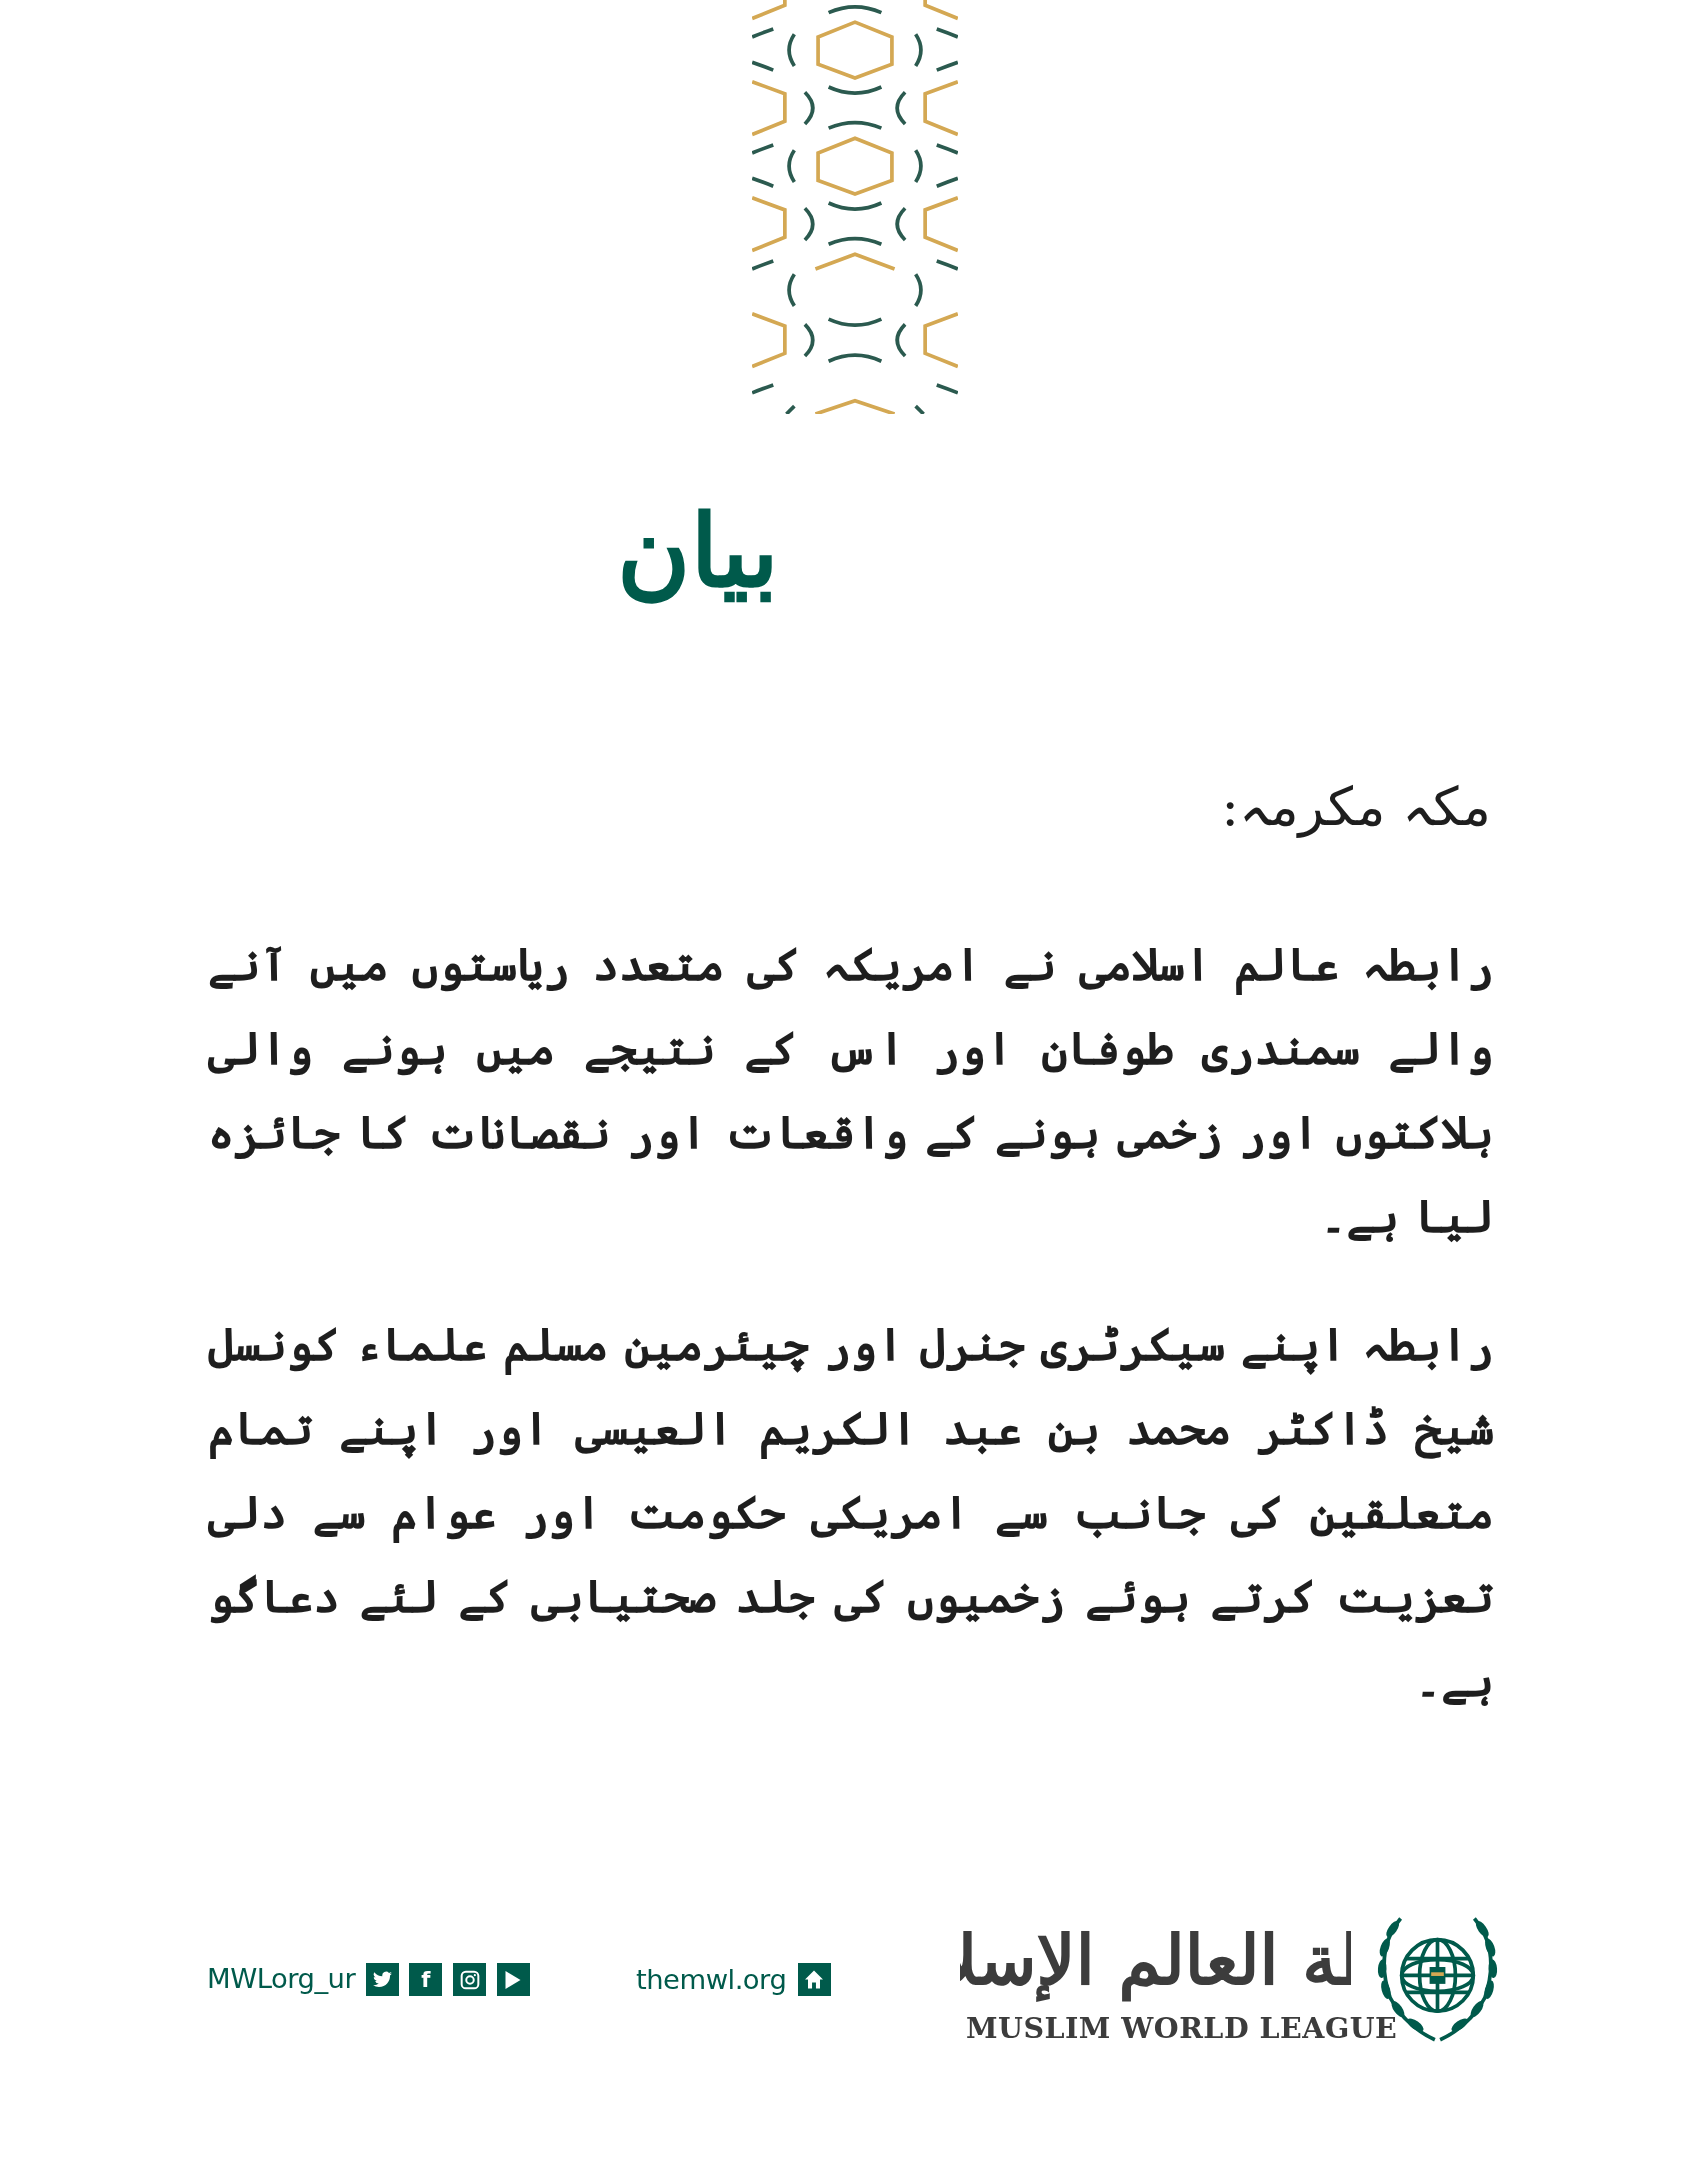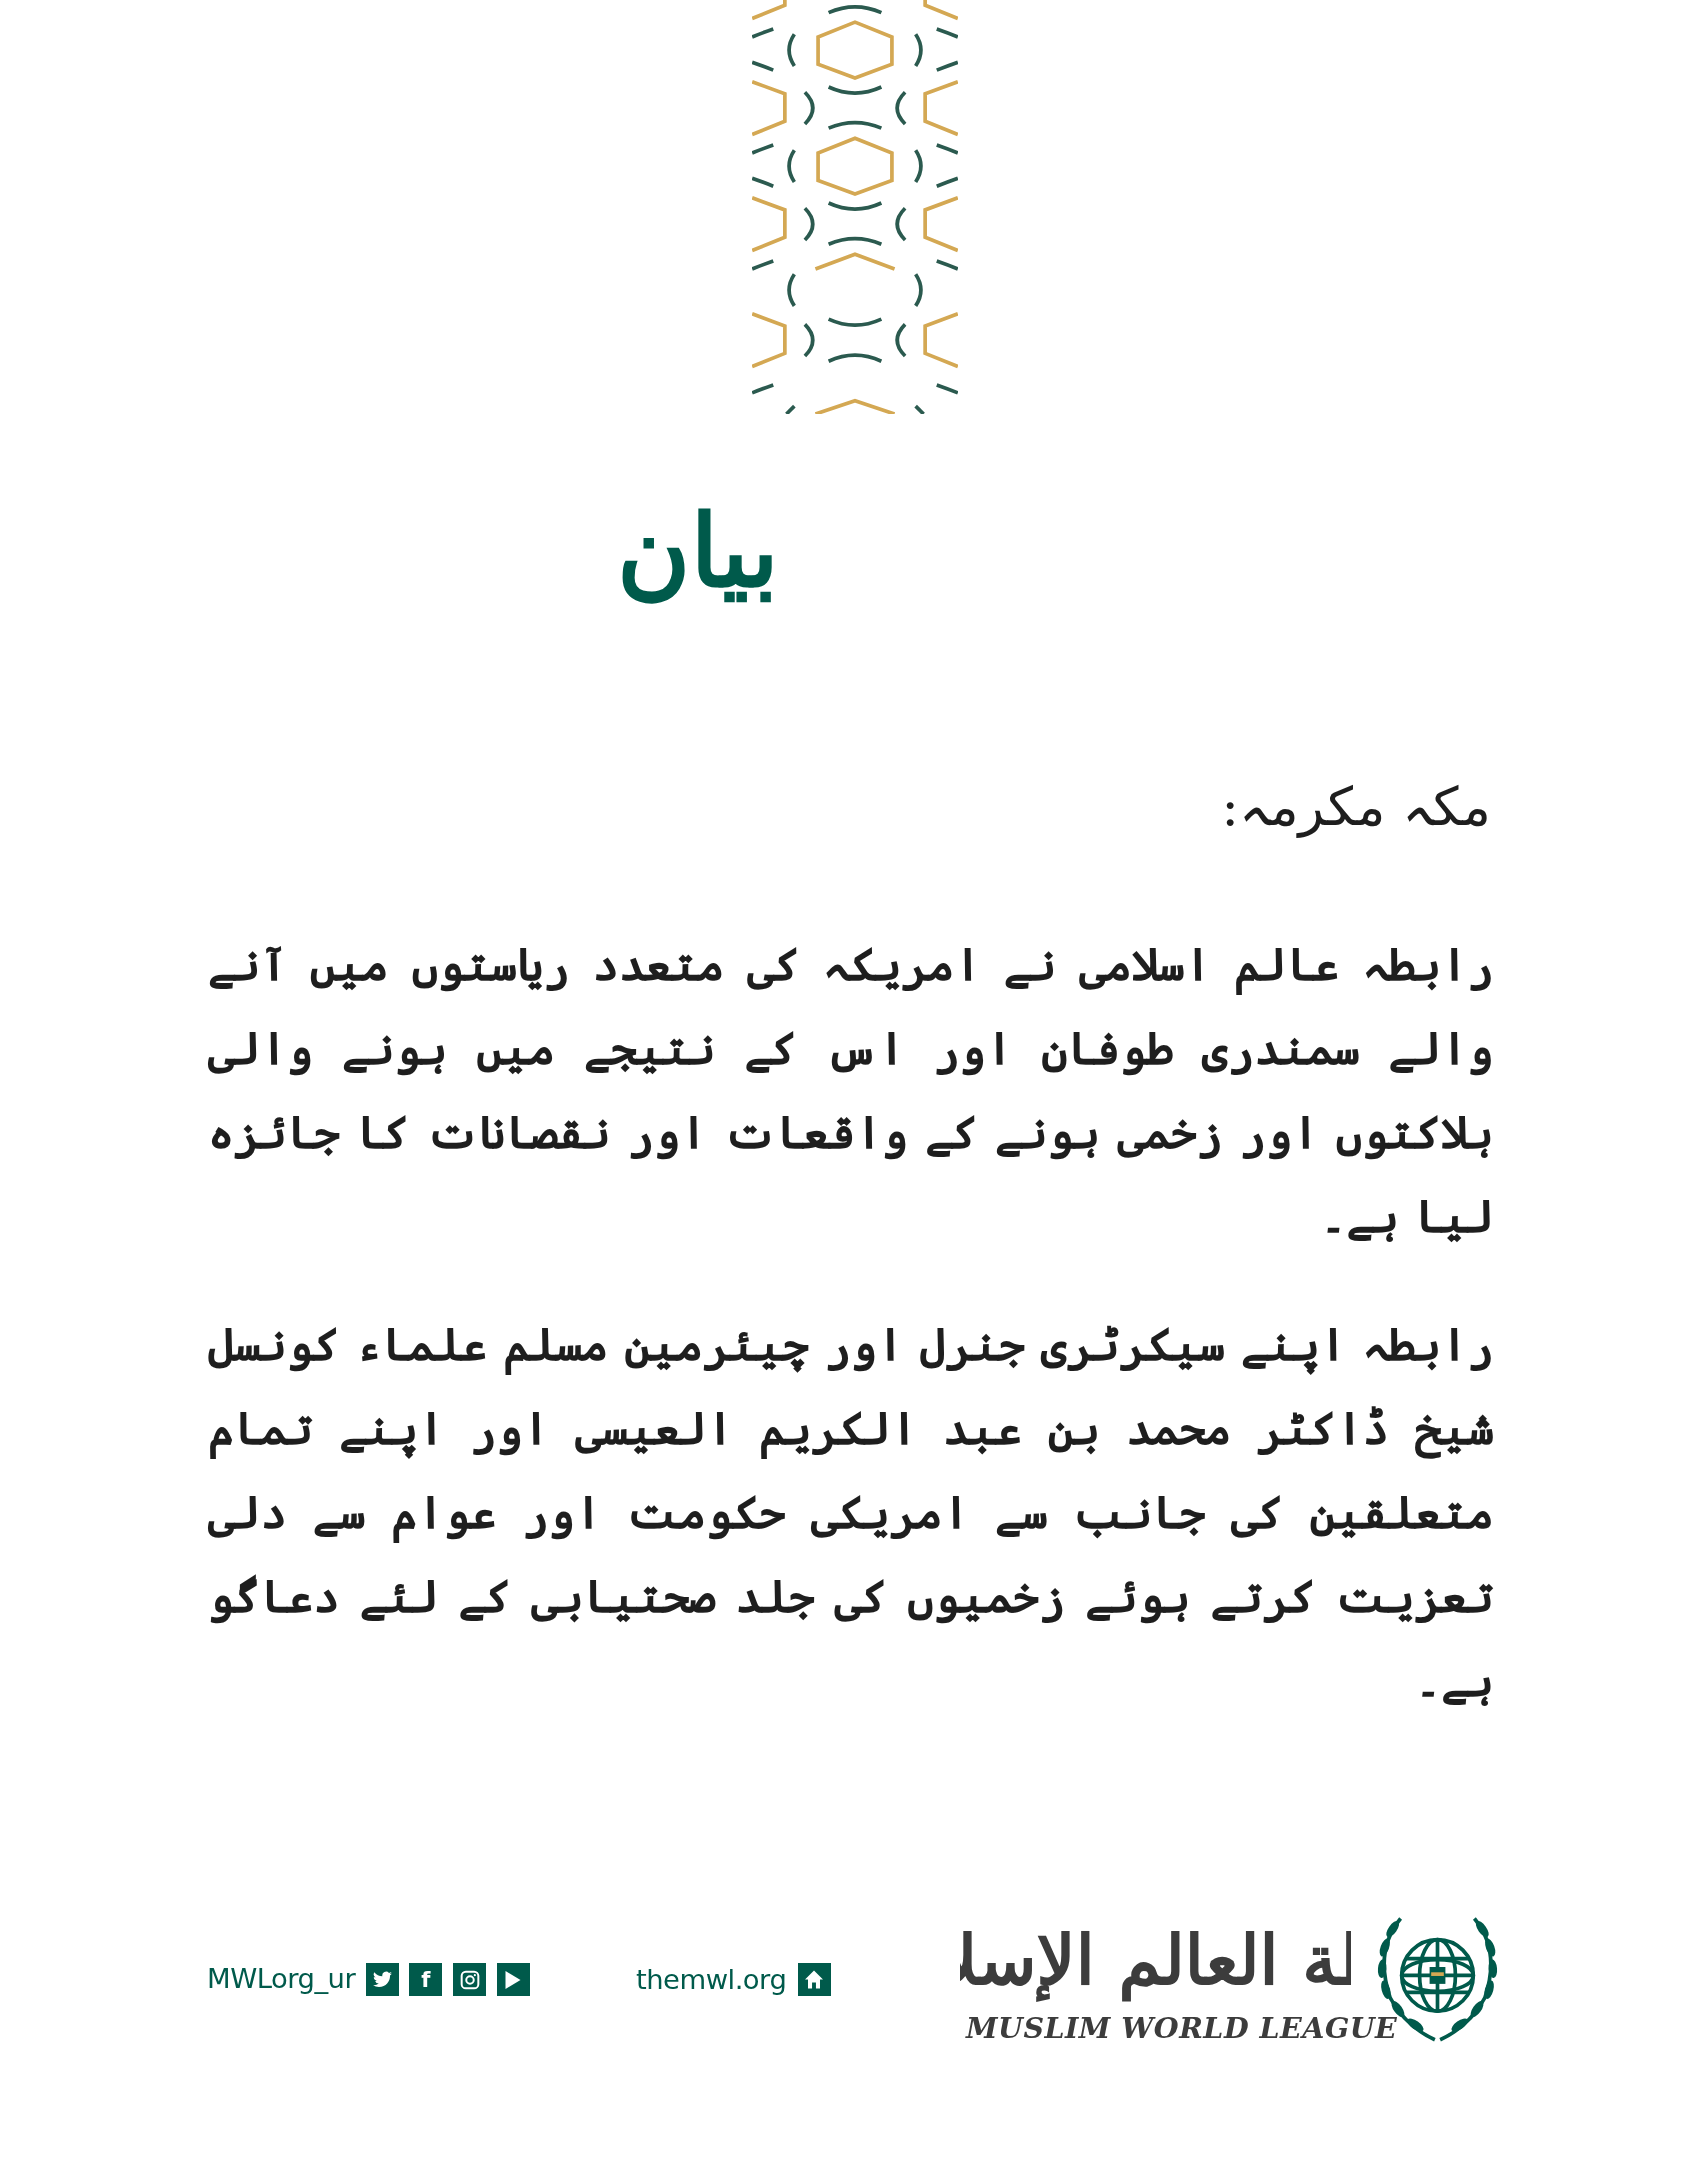--- a/index.html
+++ b/index.html
@@ -9,21 +9,21 @@
   .dateline { position:absolute; right:211px; top:776px; font-size:53px; color:#1e1e1e; direction:rtl; font-family:"DejaVu Serif", serif; font-weight:normal; }
   .para { position:absolute; left:208px; right:208px; direction:rtl; text-align:justify; text-align-last:right; font-family:"DejaVu Serif", serif; font-weight:bold; color:#1e1e1e; font-size:45px; line-height:84px; }
   .p1 { top:923px; }
   .p2 { top:1303px; }
   .footer { position:absolute; left:0; top:1889px; width:1702px; height:179px; }
   .handle { position:absolute; left:207px; top:1963px; display:flex; align-items:flex-start; gap:10.6px; }
   .handle-text, .site-text { font-family:"DejaVu Sans", sans-serif; font-size:27.4px; color:#005a4b; letter-spacing:-0.5px; }
   .sq { width:33px; height:33px; background:#005a4b; display:flex; align-items:center; justify-content:center; color:#fff; font-size:21px; font-weight:bold; }
   .site { position:absolute; left:636px; top:1963px; display:flex; align-items:center; gap:11.6px; }
   .logo-ar { position:absolute; left:960px; top:1905px; width:391px; height:100px; }
-  .logo-en { position:absolute; left:966px; top:2011px; font-family:"DejaVu Serif", serif; font-weight:bold; font-size:28.5px; color:#3c3c3c; letter-spacing:0.5px;font-style:italic; }
+  .logo-en { position:absolute; left:966px; top:2011px; font-family:"DejaVu Serif", serif; font-weight:bold; font-size:28.5px; color:#3c3c3c; letter-spacing:0.5px; }
   .emblem { position:absolute; left:1369px; top:1908px; width:137px; height:137px; }
 </style>
 </head>
 <body>
 
 <svg class="pattern" viewBox="0 0 390 785" xmlns="http://www.w3.org/2000/svg">
   <g fill="none" stroke-width="7">
 
     <polygon points="195,42 265,70 265,122 195,148 125,122 125,70" stroke="#d4a853"></polygon>
     <polygon points="195,262 265,290 265,342 195,368 125,342 125,290" stroke="#d4a853"></polygon>

